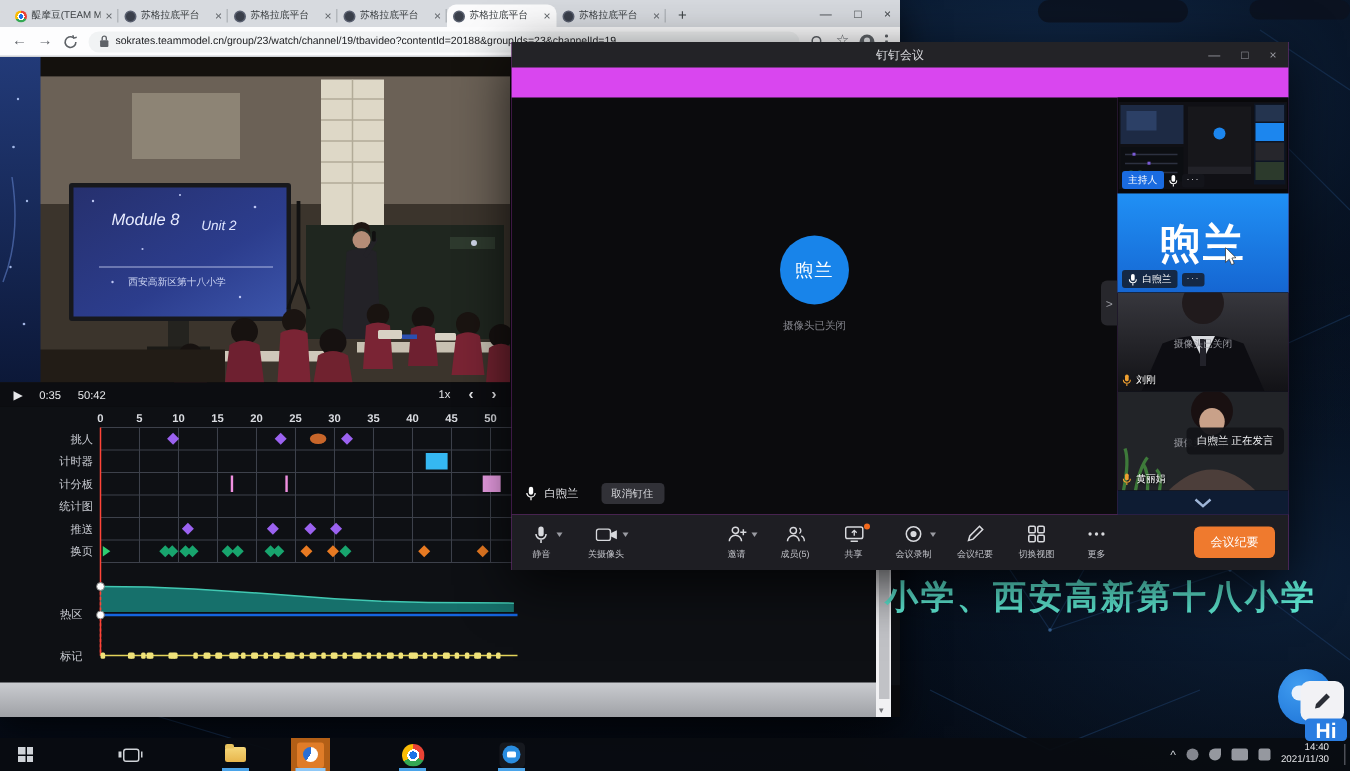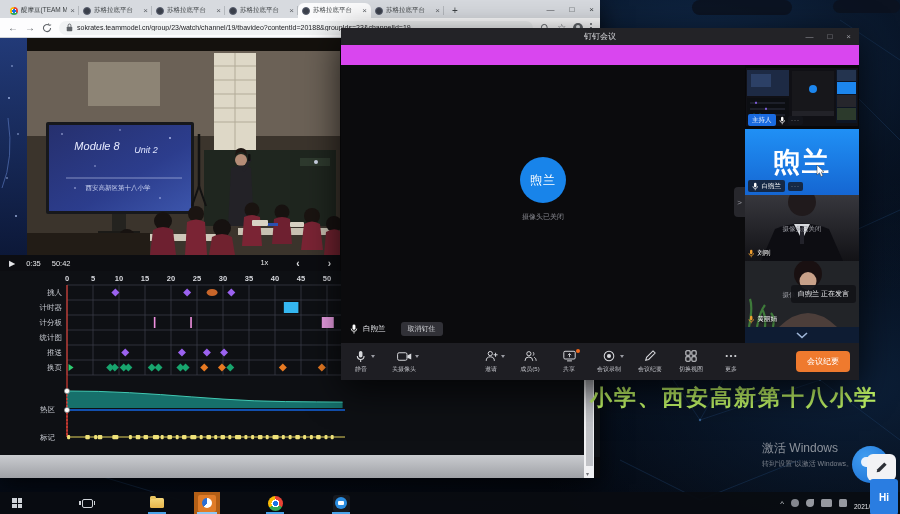--- a/index.html
+++ b/index.html
@@ -10,21 +10,21 @@
   
   .desktop { position:absolute; inset:0;
     background:
       radial-gradient(ellipse 420px 260px at 78% 12%, #10294a 0%, rgba(10,25,46,.6) 55%, rgba(4,8,16,0) 100%),
       radial-gradient(ellipse 500px 300px at 95% 75%, #0c1f38 0%, rgba(6,14,26,0) 70%),
       linear-gradient(160deg,#081220 0%, #050b16 60%, #03060c 100%); }
   .desktop svg { position:absolute; inset:0; }
   .blob { position:absolute; background:rgba(12,18,30,.85); border-radius:8px; }
 
   .mystery-text { position:absolute; left:590px; top:383px; white-space:nowrap;
-    font-size:22px; font-weight:bold; letter-spacing:2px; color:#bef264; z-index:3; }
+    font-size:22px; font-weight:bold; letter-spacing:2px; color:#5eead4; z-index:3; }
   .watermark { position:absolute; left:762px; top:440px; color:#8d939c; z-index:2; }
   .watermark .w1 { font-size:12px; }
   .watermark .w2 { font-size:7px; margin-top:2px; color:#7c828c; }
 
   
   .browser { position:absolute; left:0; top:0; width:600px; height:478px; z-index:2;
     background:#0a0a0c; box-shadow:0 6px 24px rgba(0,0,0,.7); }
   .tabbar { position:relative; height:18px; background:#d7dadf; display:flex; align-items:flex-end; padding-left:6px; }
   .tab { width:73px; height:15px; display:flex; align-items:center; gap:3px; padding:0 4px;
     border-radius:6px 6px 0 0; font-size:6.5px; color:#3c4043; position:relative; }
@@ -49,21 +49,21 @@
   .ab-dots { display:flex; flex-direction:column; gap:1.5px; }
   .ab-dots i { width:1.8px; height:1.8px; border-radius:50%; background:#5f6368; }
   .ab-avatar { width:10px; height:10px; border-radius:50%; background:#5f6368; position:relative; overflow:hidden; }
   .ab-avatar:before { content:""; position:absolute; left:3px; top:2px; width:4px; height:4px; border-radius:50%; background:#e8eaed; }
   .ab-avatar:after { content:""; position:absolute; left:1.5px; top:6.5px; width:7px; height:5px; border-radius:50%; background:#e8eaed; }
 
   .video { position:absolute; left:0; top:38px; width:340px; height:217px; background:#000; }
   .vcontrols { position:absolute; left:0; top:255px; width:340px; height:16px; background:#0c0d11;
     display:flex; align-items:center; gap:11px; padding:0 9px; color:#e6e7ea; font-size:7.5px; }
   .vc-play { font-size:8px; }
-  .vc-right { margin-left:auto; display:flex; align-items:flex-start; gap:28px; }
+  .vc-right { margin-left:auto; display:flex; align-items:flex-start; gap:12px; }
   .vc-arrow { font-size:10px; font-weight:bold; }
 
   #chart { position:absolute; left:0; top:271px; width:600px; height:186px; }
   .page-footer { position:absolute; left:0; top:455px; width:584px; height:23px;
     background:linear-gradient(#caccd0,#9fa1a6); }
   .scrollbar { position:absolute; left:584px; top:38px; width:10px; height:440px; background:#f1f1f3; }
   .scrollbar .thumb { position:absolute; left:1.5px; top:318px; width:7px; height:110px; background:#c1c2c6; }
   .scrollbar .sb-arr { position:absolute; left:2px; bottom:1px; font-size:6px; color:#707176; }
 
   
@@ -126,22 +126,22 @@
   .panelchev { height:16px; display:flex; align-items:center; justify-content:center; background:#0e1c33; }
   .cursor-arrow { position:absolute; left:62%; top:54%; z-index:3; }
 
   
   .hi-circle { position:absolute; left:852px; top:446px; width:37px; height:37px; border-radius:50%;
     background:radial-gradient(circle at 35% 30%, #3f9cf0, #1b6fd4); z-index:5; }
   .hi-circle:before { content:""; position:absolute; left:9px; top:11px; width:14px; height:10px;
     border-radius:5px; background:#eaf2fc; }
   .pencil-btn { position:absolute; left:867px; top:454px; width:29px; height:27px; border-radius:6px;
     background:#f2f2f5; z-index:6; display:flex; align-items:center; justify-content:center; }
-  .hi-badge { position:absolute; left:870px; top:479px; width:28px; height:36px; background:#2a7de1;
-    border-radius:3px; color:#fff; font-weight:bold; font-size:10px; display:flex; align-items:center;
+  .hi-badge { position:absolute; left:870px; top:479px; width:28px; height:15px; background:#2a7de1;
+    border-radius:3px; color:#fff; font-weight:bold; font-size:14px; display:flex; align-items:center;
     justify-content:center; z-index:7; }
 
   
   .taskbar { position:absolute; left:0; bottom:0; width:900px; height:22px; background:rgba(9,12,17,.94);
     z-index:6; }
   .tb-item { position:absolute; top:0; height:22px; display:flex; align-items:center; justify-content:center; }
   .win-logo { width:10px; height:10px; display:grid; grid-template-columns:1fr 1fr; gap:1px; }
   .win-logo i { background:#cfd3d8; }
   .taskview { width:11px; height:9px; border:1px solid #cfd3d8; border-radius:2px; position:relative; }
   .taskview:before, .taskview:after { content:""; position:absolute; top:1.5px; bottom:1.5px; width:1.5px; background:#cfd3d8; }
@@ -192,24 +192,20 @@
           <circle cx="700" cy="420" r="1.2"></circle>
         <circle cx="820" cy="380" r="1.1"></circle>
       </g>
     </svg>
     <div class="blob" style="left:692px; top:0; width:100px; height:15px;"></div>
     <div class="blob" style="left:833px; top:0; width:67px; height:13px;"></div>
   </div>
 
   <div class="mystery-text">小学、西安高新第十八小学</div>
 
-  <div class="watermark">
-    <div class="w1">激活 Windows</div>
-    <div class="w2">转到“设置”以激活 Windows。</div>
-  </div>
 
   <div class="browser">
     <div class="tabbar">
       <div id="tabs" style="display:flex; align-items:center; height:15px;">
           <div class="tab">
             <span class="fav chrome-colored"></span>
             <span class="tlabel">醍摩豆(TEAM Mo...</span>
             <span class="tclose">×</span>
           </div>
           <div class="tab">

